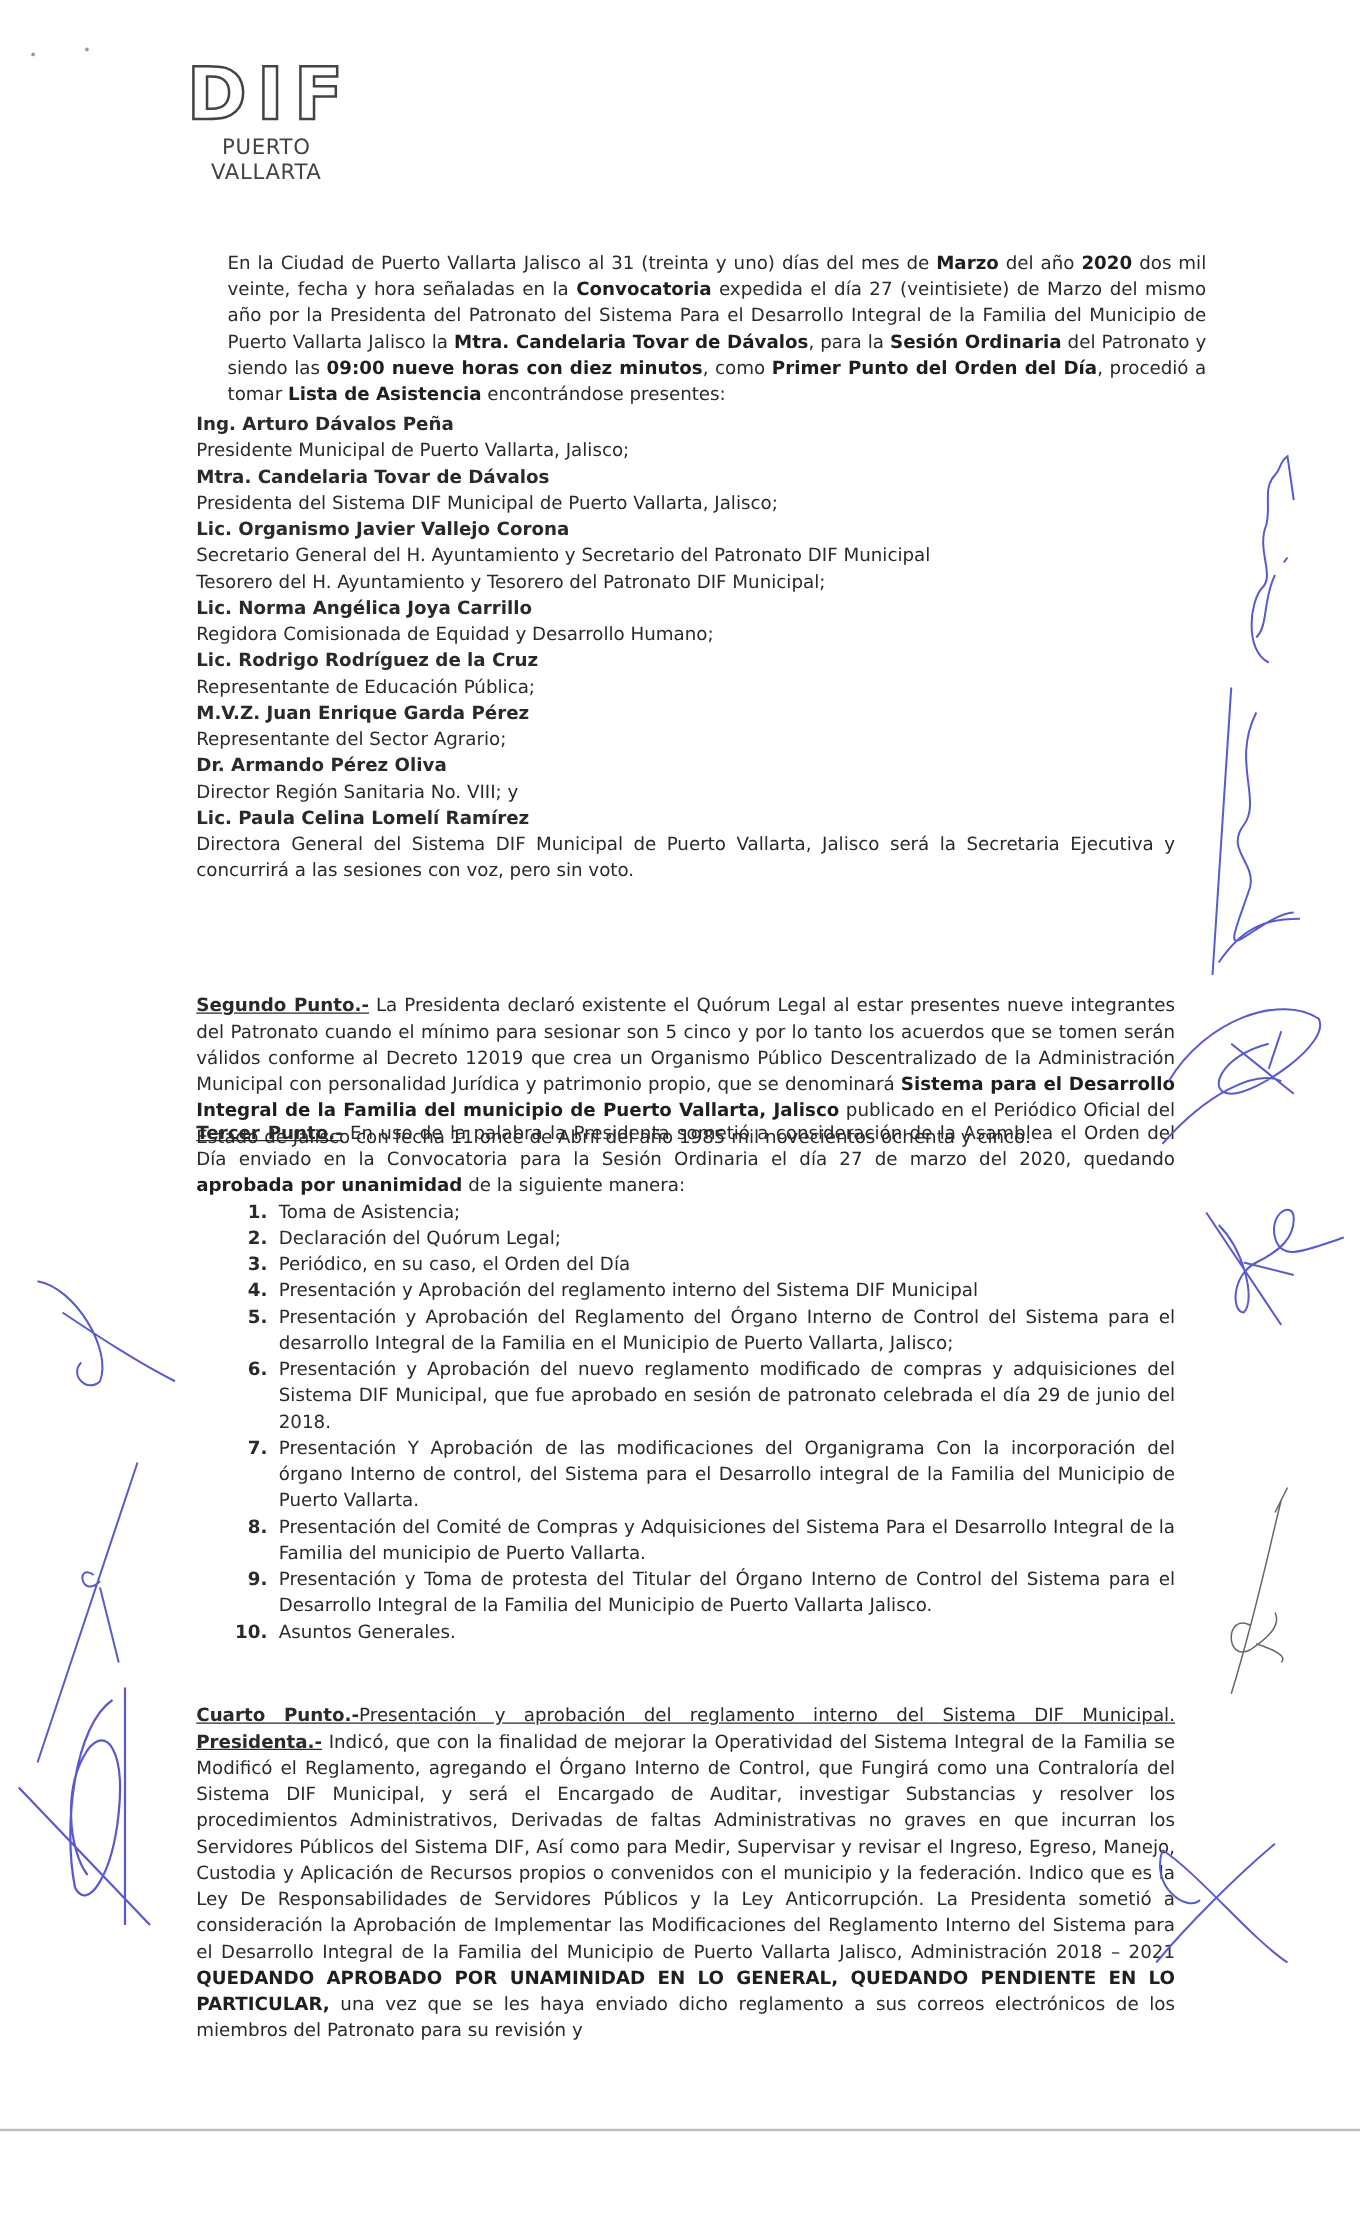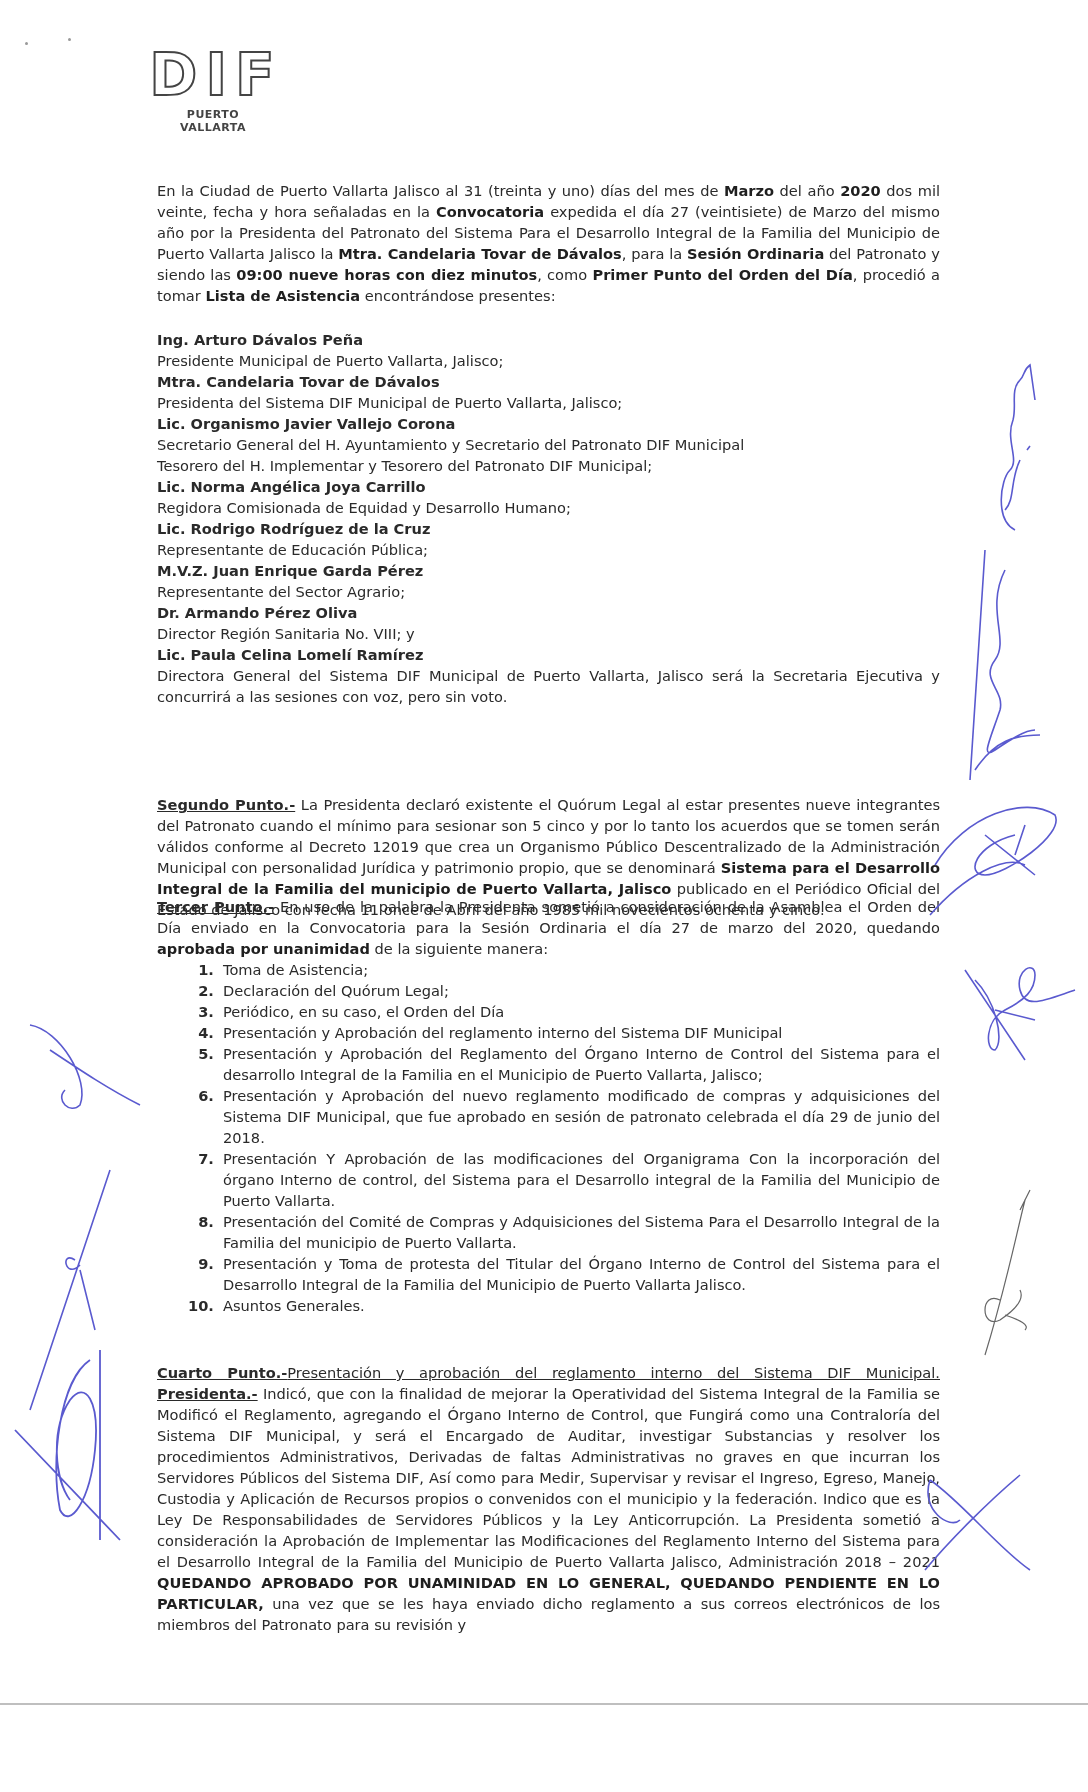--- a/index.html
+++ b/index.html
@@ -9,21 +9,21 @@
   }
   .page { position: absolute; left: 0; top: 0; width: 1088px; height: 1792px; }
   .logo { position: absolute; left: 158px; top: 44px; width: 110px; text-align: center; }
   .logo-mark { display: flex; gap: 6px; justify-content: center; }
   .logo-letter {
     font-family: "DejaVu Sans", sans-serif; font-weight: bold; font-size: 58px; line-height: 62px;
     color: #fff; -webkit-text-stroke: 2px #444; letter-spacing: 2px;
     text-shadow: 0 0 0 #444;
     outline: none;
   }
-  .logo-sub { font-size: 11px; font-weight: bold; color: #444; letter-spacing: 0.5px; margin-top: 2px; }
+  .logo-sub { font-size: 17px; font-weight: normal; color: #444; letter-spacing: 0.5px; margin-top: 2px; }
   .body-text {
     position: absolute; left: 157px; width: 783px; font-size: 14.6px; line-height: 21px; text-align: justify;
   }
   .body-text p { margin: 0; }
   b { font-weight: bold; color: #1f1f1f; }
   .u { text-decoration: underline; font-weight: bold; }
   .uline { text-decoration: underline; }
   .attendee-name { font-weight: bold; }
   ol { margin: 0; padding-left: 62px; }
   ol li { padding-left: 4px; }
@@ -43,32 +43,32 @@
 
   <div class="logo">
     <div class="logo-mark">
       <span class="logo-letter">D</span>
       <span class="logo-letter">I</span>
       <span class="logo-letter">F</span>
     </div>
     <div class="logo-sub">PUERTO VALLARTA</div>
   </div>
 
-  <div class="body-text" style="top:180px;">
+  <div class="body-text" style="top:200px;margin-left:25px;">
     <p id="intro-p"><span>En la Ciudad de Puerto Vallarta Jalisco al 31 (treinta y uno) días del mes de </span><b>Marzo</b><span> del año </span><b>2020</b><span> dos mil veinte, fecha y hora señaladas en la </span><b>Convocatoria</b><span> expedida el día 27 (veintisiete) de Marzo del mismo año por la Presidenta del Patronato del Sistema Para el Desarrollo Integral de la Familia del Municipio de Puerto Vallarta Jalisco la </span><b>Mtra. Candelaria Tovar de Dávalos</b><span>, para la </span><b>Sesión Ordinaria</b><span> del Patronato y siendo las </span><b>09:00 nueve horas con diez minutos</b><span>, como </span><b>Primer Punto del Orden del Día</b><span>, procedió a tomar </span><b>Lista de Asistencia</b><span> encontrándose presentes:</span></p>
   </div>
 
   <div class="body-text" style="top:329px;" id="attendees">
       <p class="attendee-name">Ing. Arturo Dávalos Peña</p>
       <p>Presidente Municipal de Puerto Vallarta, Jalisco;</p>
       <p class="attendee-name">Mtra. Candelaria Tovar de Dávalos</p>
       <p>Presidenta del Sistema DIF Municipal de Puerto Vallarta, Jalisco;</p>
       <p class="attendee-name">Lic. Organismo Javier Vallejo Corona</p>
       <p>Secretario General del H. Ayuntamiento y Secretario del Patronato DIF Municipal</p>
-      <p>Tesorero del H. Implementar y Tesorero del Patronato DIF Municipal;</p>
+      <p>Tesorero del H. Ayuntamiento y Tesorero del Patronato DIF Municipal;</p>
       <p class="attendee-name">Lic. Norma Angélica Joya Carrillo</p>
       <p>Regidora Comisionada de Equidad y Desarrollo Humano;</p>
       <p class="attendee-name">Lic. Rodrigo Rodríguez de la Cruz</p>
       <p>Representante de Educación Pública;</p>
       <p class="attendee-name">M.V.Z. Juan Enrique Garda Pérez</p>
       <p>Representante del Sector Agrario;</p>
       <p class="attendee-name">Dr. Armando Pérez Oliva</p>
       <p>Director Región Sanitaria No. VIII; y</p>
       <p class="attendee-name">Lic. Paula Celina Lomelí Ramírez</p>
       <p>Directora General del Sistema DIF Municipal de Puerto Vallarta, Jalisco será la Secretaria Ejecutiva y concurrirá a las sesiones con voz, pero sin voto.</p>

